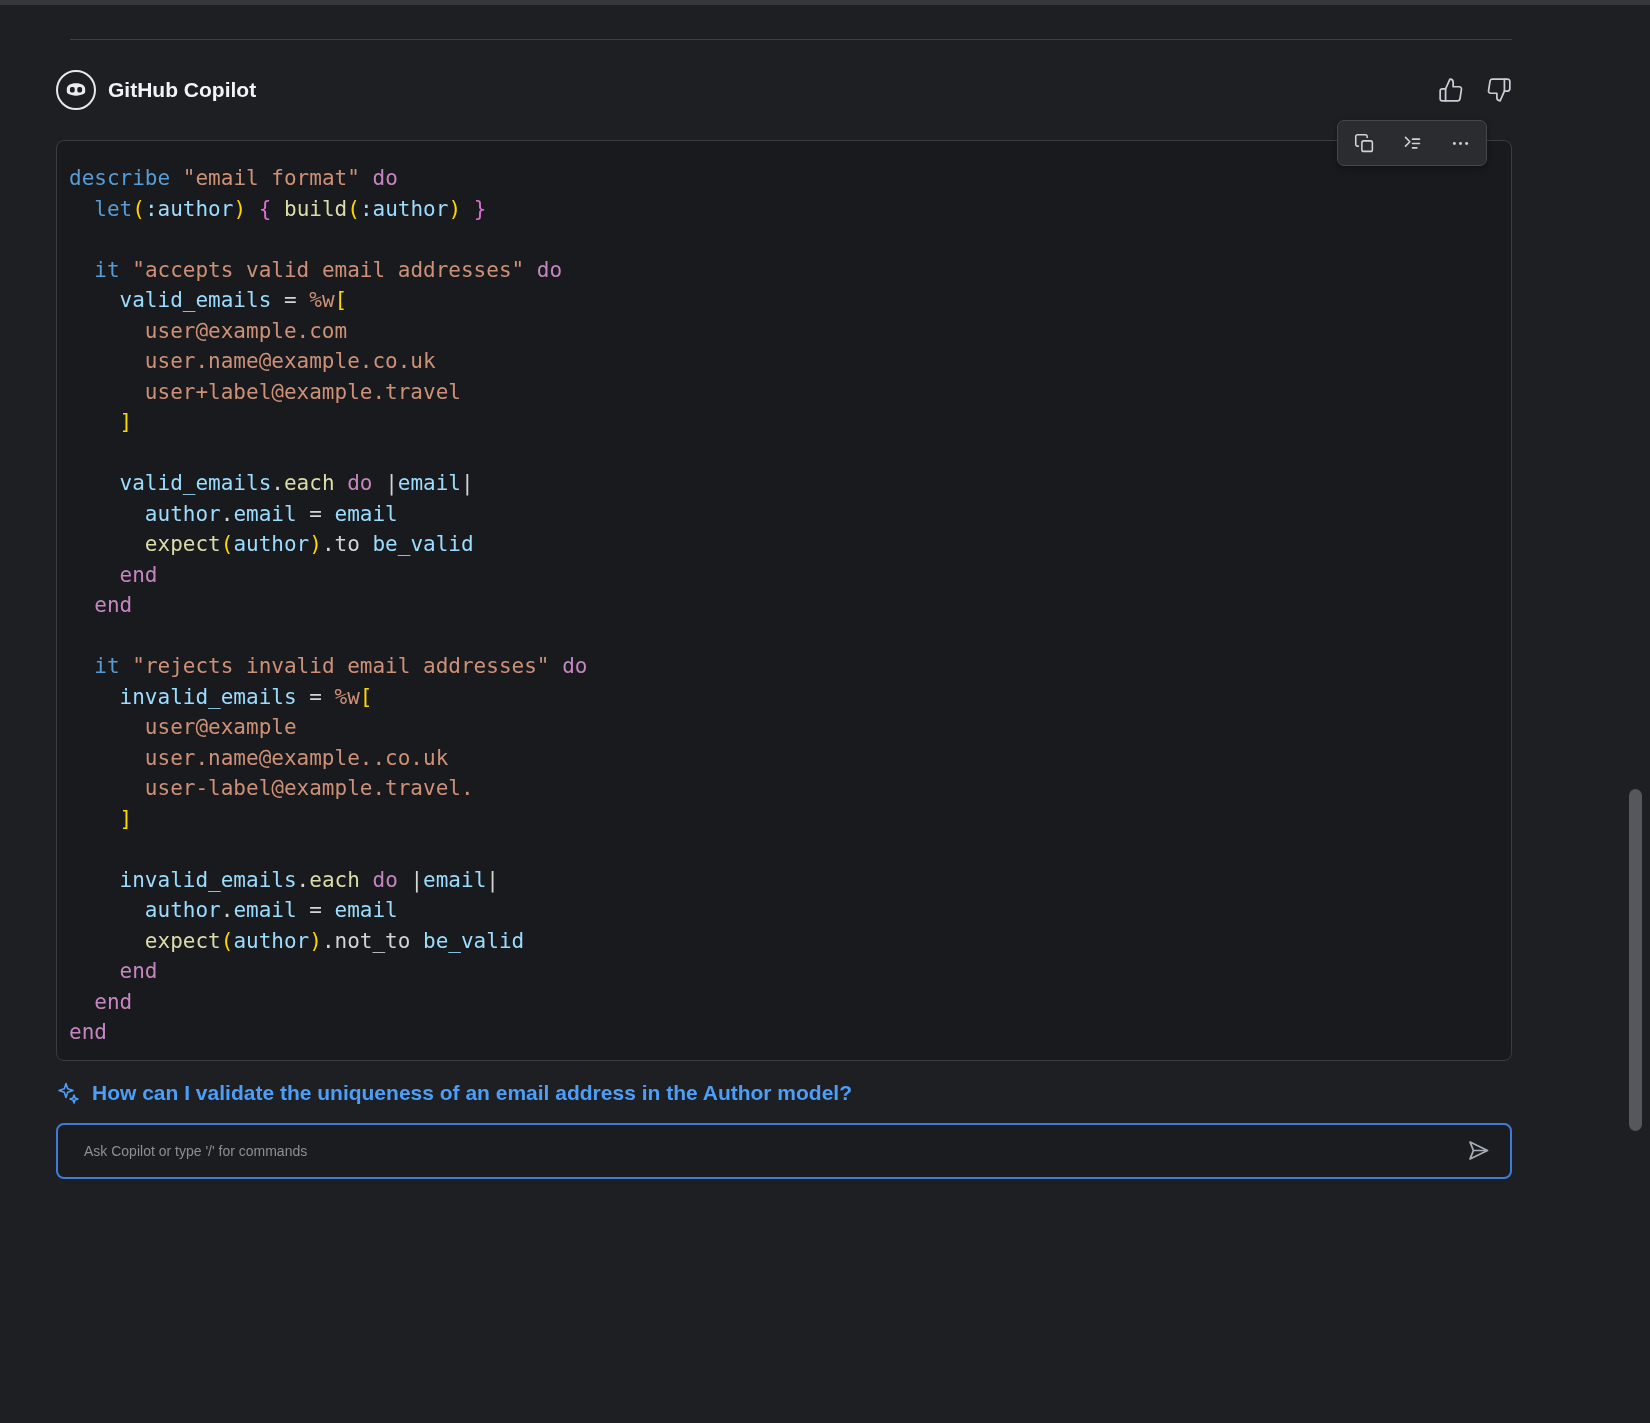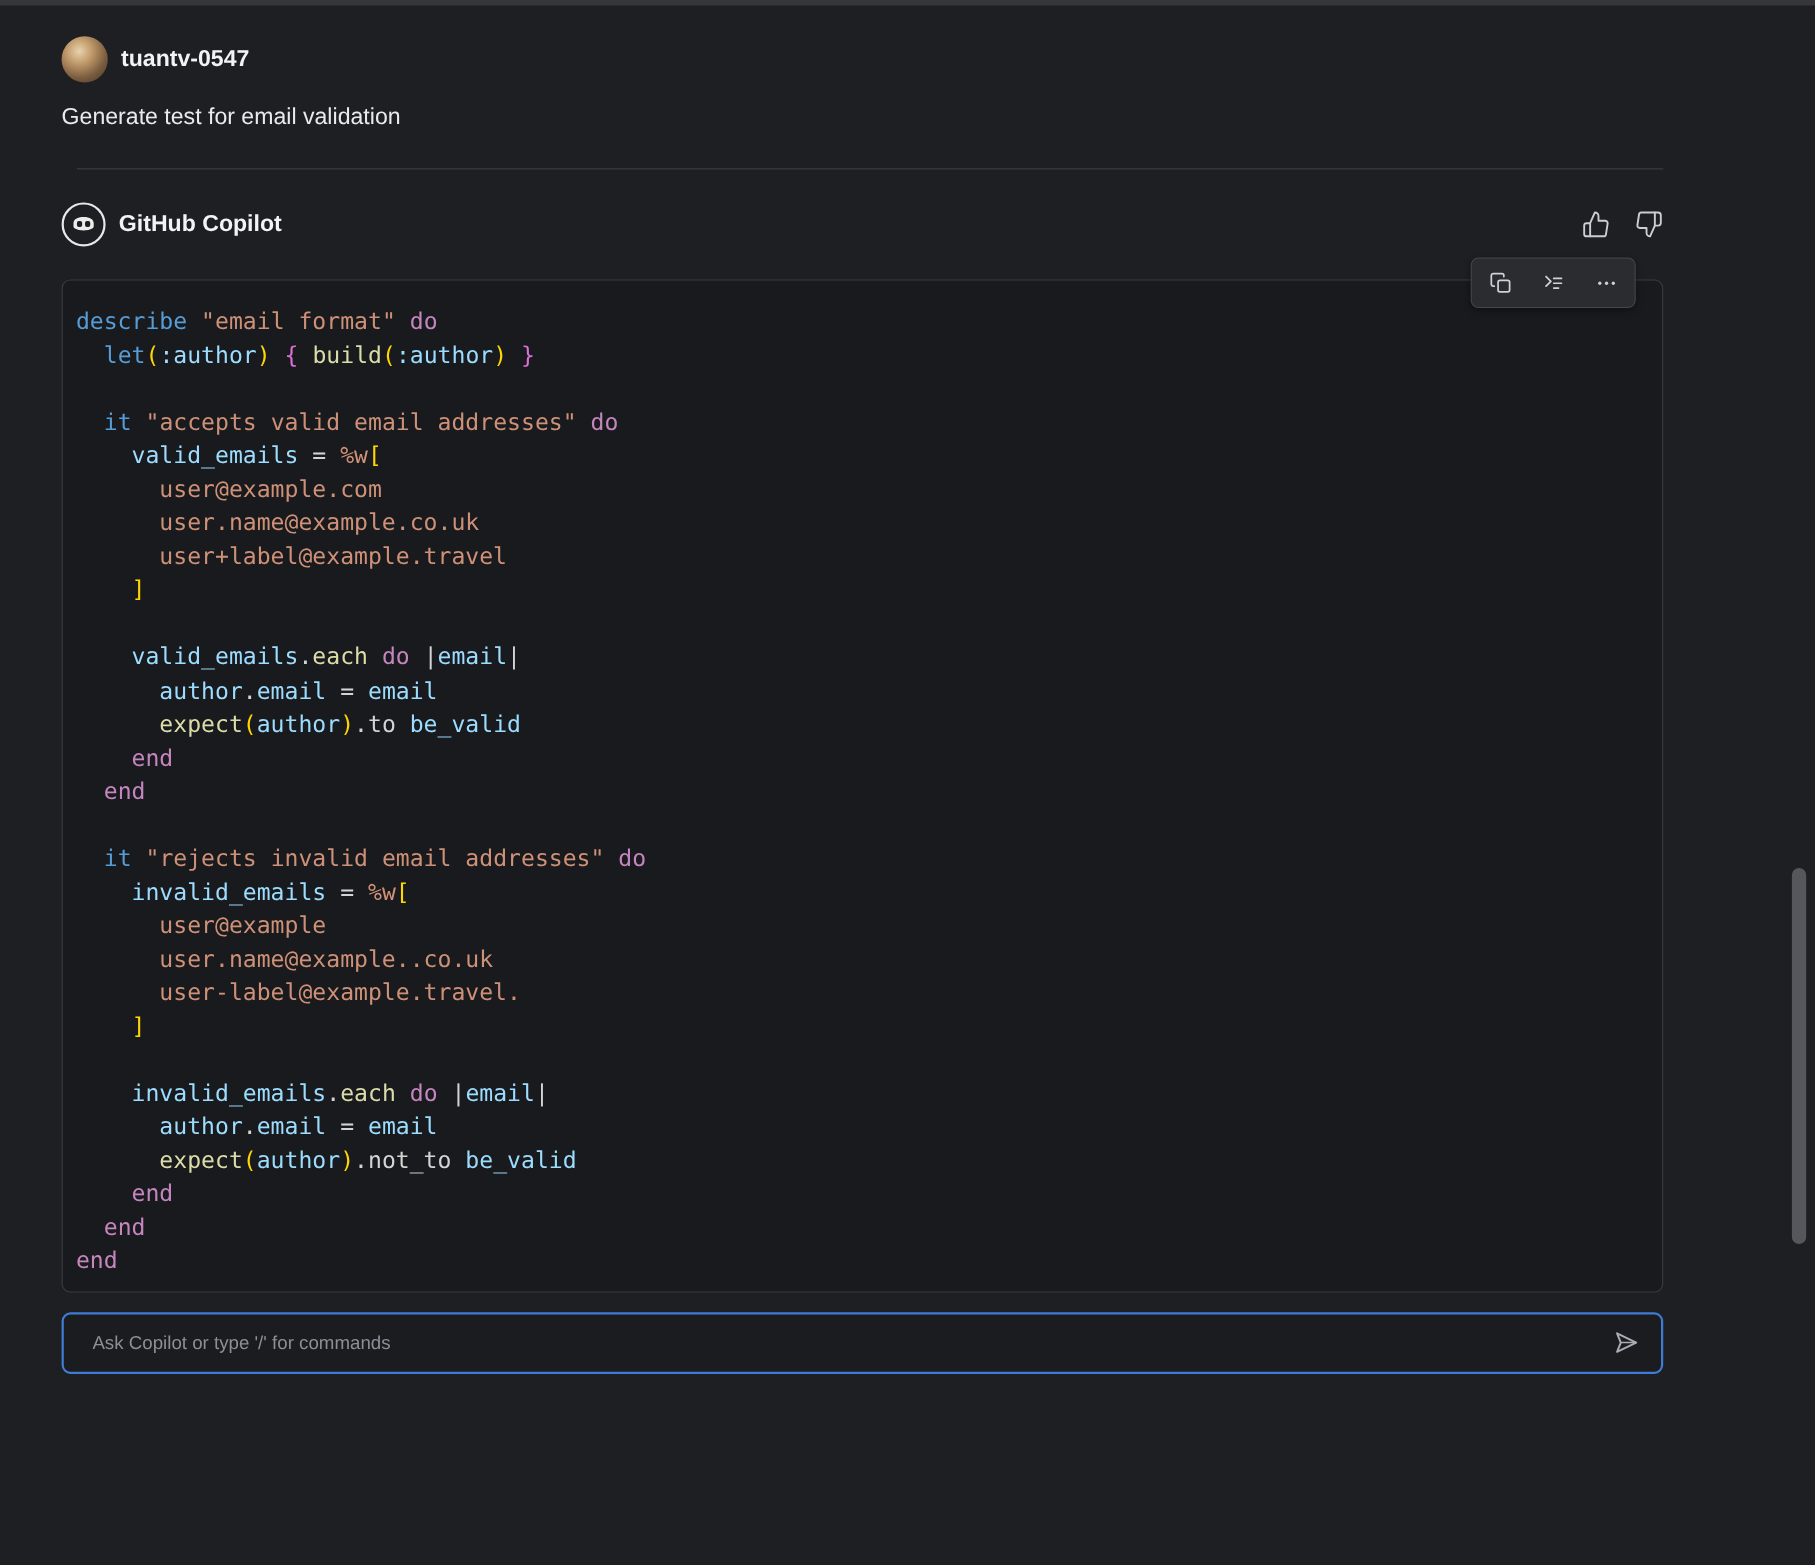--- a/index.html
+++ b/index.html
@@ -69,44 +69,37 @@
   .sparkle { display: flex; color: #4d9ef8; }
 
   .composer {
     margin-top: 18px; height: 56px;
     border: 2px solid #3e7cd6; border-radius: 8px;
     background: #1b1c1f;
     display: flex; align-items: center; padding: 0 14px 0 24px;
   }
   .composer input {
     flex: 1; background: transparent; border: none; outline: none;
-    color: #e3e5e8; font-size: 17px; font-family: "Liberation Sans", "DejaVu Sans", sans-serif;
+    color: #e3e5e8; font-size: 14px; font-family: "Liberation Sans", "DejaVu Sans", sans-serif;
   }
   .composer input::placeholder { color: #8b9097; }
   .send-btn { background: none; border: none; padding: 4px; color: #a7adb5; cursor: pointer; display: flex; }
 
   .scroll-thumb {
     position: absolute; right: 8px; top: 789px;
     width: 13px; height: 342px; border-radius: 7px; background: #54575c;
   }
 </style>
 </head>
 <body>
 
 <div class="page">
   <div class="top-line"></div>
 
   <div class="content">
-    <section class="user-turn">
-      <div class="turn-header">
-        <div class="avatar"></div>
-        <span class="username">tuantv-0547</span>
-      </div>
-      <p class="user-text">Generate test for email validation</p>
-    </section>
 
     <hr class="divider">
 
     <section class="assistant-turn">
       <div class="turn-header assistant-header">
         <div class="copilot-logo">
           <svg width="26" height="26" viewBox="0 0 24 24" aria-hidden="true">
             <path d="M3.5 11.2c0-3.4 3.2-5.4 8.5-5.4s8.5 2 8.5 5.4v2.2c0 .9-.4 1.7-1.2 2.1-1.9 1-4.6 1.7-7.3 1.7s-5.4-.7-7.3-1.7c-.8-.4-1.2-1.2-1.2-2.1z" fill="#ececec"></path>
             <rect x="6.4" y="9.2" width="4.4" height="5" rx="1.6" fill="#1e1f22"></rect>
             <rect x="13.2" y="9.2" width="4.4" height="5" rx="1.6" fill="#1e1f22"></rect>
@@ -160,20 +153,29 @@
                 <circle cx="5" cy="12" r="1.7"></circle>
                   <circle cx="12" cy="12" r="1.7"></circle>
                   <circle cx="19" cy="12" r="1.7"></circle>
               </svg>
             </span>
           </button>
         </div>
         <pre class="code"><div class="code-line"><span style="color: rgb(86, 156, 214);">describe</span><span style="color: rgb(212, 212, 212);"> </span><span style="color: rgb(206, 145, 120);">"email format"</span><span style="color: rgb(212, 212, 212);"> </span><span style="color: rgb(197, 134, 192);">do</span></div><div class="code-line"><span style="color: rgb(212, 212, 212);">  </span><span style="color: rgb(86, 156, 214);">let</span><span style="color: rgb(255, 215, 0);">(</span><span style="color: rgb(156, 220, 254);">:author</span><span style="color: rgb(255, 215, 0);">)</span><span style="color: rgb(212, 212, 212);"> </span><span style="color: rgb(218, 112, 214);">{</span><span style="color: rgb(212, 212, 212);"> </span><span style="color: rgb(220, 220, 170);">build</span><span style="color: rgb(255, 215, 0);">(</span><span style="color: rgb(156, 220, 254);">:author</span><span style="color: rgb(255, 215, 0);">)</span><span style="color: rgb(212, 212, 212);"> </span><span style="color: rgb(218, 112, 214);">}</span></div><div class="code-line">&nbsp;</div><div class="code-line"><span style="color: rgb(212, 212, 212);">  </span><span style="color: rgb(86, 156, 214);">it</span><span style="color: rgb(212, 212, 212);"> </span><span style="color: rgb(206, 145, 120);">"accepts valid email addresses"</span><span style="color: rgb(212, 212, 212);"> </span><span style="color: rgb(197, 134, 192);">do</span></div><div class="code-line"><span style="color: rgb(212, 212, 212);">    </span><span style="color: rgb(156, 220, 254);">valid_emails</span><span style="color: rgb(212, 212, 212);"> = </span><span style="color: rgb(206, 145, 120);">%w</span><span style="color: rgb(255, 215, 0);">[</span></div><div class="code-line"><span style="color: rgb(206, 145, 120);">      user@example.com</span></div><div class="code-line"><span style="color: rgb(206, 145, 120);">      user.name@example.co.uk</span></div><div class="code-line"><span style="color: rgb(206, 145, 120);">      user+label@example.travel</span></div><div class="code-line"><span style="color: rgb(212, 212, 212);">    </span><span style="color: rgb(255, 215, 0);">]</span></div><div class="code-line">&nbsp;</div><div class="code-line"><span style="color: rgb(212, 212, 212);">    </span><span style="color: rgb(156, 220, 254);">valid_emails</span><span style="color: rgb(212, 212, 212);">.</span><span style="color: rgb(220, 220, 170);">each</span><span style="color: rgb(212, 212, 212);"> </span><span style="color: rgb(197, 134, 192);">do</span><span style="color: rgb(212, 212, 212);"> |</span><span style="color: rgb(156, 220, 254);">email</span><span style="color: rgb(212, 212, 212);">|</span></div><div class="code-line"><span style="color: rgb(212, 212, 212);">      </span><span style="color: rgb(156, 220, 254);">author</span><span style="color: rgb(212, 212, 212);">.</span><span style="color: rgb(156, 220, 254);">email</span><span style="color: rgb(212, 212, 212);"> = </span><span style="color: rgb(156, 220, 254);">email</span></div><div class="code-line"><span style="color: rgb(212, 212, 212);">      </span><span style="color: rgb(220, 220, 170);">expect</span><span style="color: rgb(255, 215, 0);">(</span><span style="color: rgb(156, 220, 254);">author</span><span style="color: rgb(255, 215, 0);">)</span><span style="color: rgb(212, 212, 212);">.to </span><span style="color: rgb(156, 220, 254);">be_valid</span></div><div class="code-line"><span style="color: rgb(212, 212, 212);">    </span><span style="color: rgb(197, 134, 192);">end</span></div><div class="code-line"><span style="color: rgb(212, 212, 212);">  </span><span style="color: rgb(197, 134, 192);">end</span></div><div class="code-line">&nbsp;</div><div class="code-line"><span style="color: rgb(212, 212, 212);">  </span><span style="color: rgb(86, 156, 214);">it</span><span style="color: rgb(212, 212, 212);"> </span><span style="color: rgb(206, 145, 120);">"rejects invalid email addresses"</span><span style="color: rgb(212, 212, 212);"> </span><span style="color: rgb(197, 134, 192);">do</span></div><div class="code-line"><span style="color: rgb(212, 212, 212);">    </span><span style="color: rgb(156, 220, 254);">invalid_emails</span><span style="color: rgb(212, 212, 212);"> = </span><span style="color: rgb(206, 145, 120);">%w</span><span style="color: rgb(255, 215, 0);">[</span></div><div class="code-line"><span style="color: rgb(206, 145, 120);">      user@example</span></div><div class="code-line"><span style="color: rgb(206, 145, 120);">      user.name@example..co.uk</span></div><div class="code-line"><span style="color: rgb(206, 145, 120);">      user-label@example.travel.</span></div><div class="code-line"><span style="color: rgb(212, 212, 212);">    </span><span style="color: rgb(255, 215, 0);">]</span></div><div class="code-line">&nbsp;</div><div class="code-line"><span style="color: rgb(212, 212, 212);">    </span><span style="color: rgb(156, 220, 254);">invalid_emails</span><span style="color: rgb(212, 212, 212);">.</span><span style="color: rgb(220, 220, 170);">each</span><span style="color: rgb(212, 212, 212);"> </span><span style="color: rgb(197, 134, 192);">do</span><span style="color: rgb(212, 212, 212);"> |</span><span style="color: rgb(156, 220, 254);">email</span><span style="color: rgb(212, 212, 212);">|</span></div><div class="code-line"><span style="color: rgb(212, 212, 212);">      </span><span style="color: rgb(156, 220, 254);">author</span><span style="color: rgb(212, 212, 212);">.</span><span style="color: rgb(156, 220, 254);">email</span><span style="color: rgb(212, 212, 212);"> = </span><span style="color: rgb(156, 220, 254);">email</span></div><div class="code-line"><span style="color: rgb(212, 212, 212);">      </span><span style="color: rgb(220, 220, 170);">expect</span><span style="color: rgb(255, 215, 0);">(</span><span style="color: rgb(156, 220, 254);">author</span><span style="color: rgb(255, 215, 0);">)</span><span style="color: rgb(212, 212, 212);">.not_to </span><span style="color: rgb(156, 220, 254);">be_valid</span></div><div class="code-line"><span style="color: rgb(212, 212, 212);">    </span><span style="color: rgb(197, 134, 192);">end</span></div><div class="code-line"><span style="color: rgb(212, 212, 212);">  </span><span style="color: rgb(197, 134, 192);">end</span></div><div class="code-line"><span style="color: rgb(197, 134, 192);">end</span></div></pre>
       </div>
 
+      <div class="suggestion">
+        <span class="sparkle">
+          <svg width="24" height="24" viewBox="0 0 24 24" fill="none" stroke="currentColor" stroke-width="1.6" stroke-linejoin="round">
+            <path d="M10 2.5l1.7 5.3 5.3 1.7-5.3 1.7L10 16.5l-1.7-5.3L3 9.5l5.3-1.7z"></path>
+            <path d="M18 14l1 3 3 1-3 1-1 3-1-3-3-1 3-1z"></path>
+          </svg>
+        </span>
+        <span>How can I validate the uniqueness of an email address in the Author model?</span>
+      </div>
 
       <div class="composer">
         <input type="text" placeholder="Ask Copilot or type '/' for commands" style="">
         <button class="send-btn" title="Send">
           <span style="display:flex">
             <svg width="27" height="27" viewBox="0 0 24 24" fill="none" stroke="currentColor" stroke-width="1.6" stroke-linejoin="round" stroke-linecap="round">
               <path d="M4.5 4.5L20 12 4.5 19.5l3-7.5z"></path>
               <path d="M7.5 12H19" stroke-width="1.2"></path>
             </svg>
           </span>

